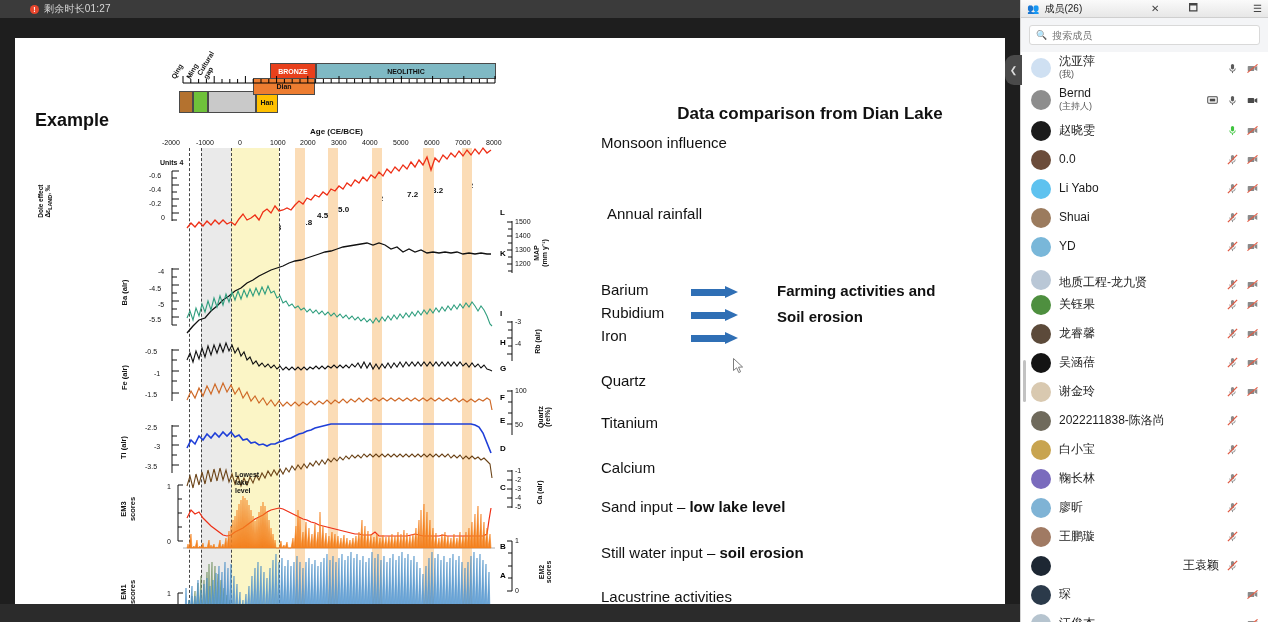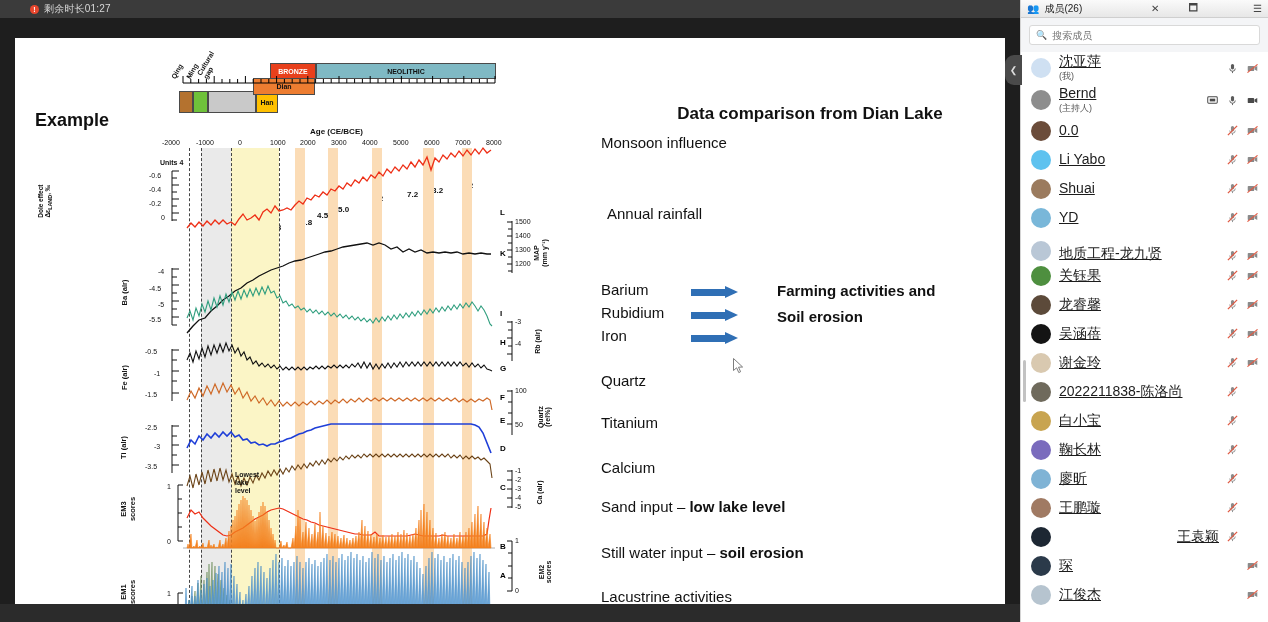--- a/index.html
+++ b/index.html
@@ -98,21 +98,21 @@
   #pp-search input{
     border:0; outline:0; font-size:10px; width:100%;
     font-family:"Liberation Sans", sans-serif; color:#333; background:transparent;
   }
   #pp-list{ position:absolute; top:52px; left:0; right:0; bottom:0; overflow:hidden; background:#fff; }
   .prow{
     height:29px; display:flex; align-items:center; padding:0 10px 0 10px; gap:8px;
     background:#fff;
   }
   .av{ width:20px;height:20px;border-radius:50%; flex:0 0 auto; }
-  .pname{ font-size:14px; color:#1c1c1c; line-height:1.15;text-decoration:underline; }
+  .pname{ font-size:12px; color:#1c1c1c; line-height:1.15; }
   .psub{ font-size:9px; color:#555; }
   .pgrow{ flex:1; min-width:0; }
   .picons{ display:flex; align-items:center; gap:9px; }
   .mic,.cam,.share{ width:11px; height:11px; position:relative; }
 
   #collapse{
     position:absolute; left:-16px; top:55px; width:17px; height:30px;
     background:#4a4a4a; border-radius:9px 0 0 9px;
     display:flex; align-items:center; justify-content:center;
     color:#ddd; font-size:9px;
@@ -550,20 +550,38 @@
             <path d="M3 6 a3 3 0 0 0 6 0" fill="none" stroke="#5a5a5a" stroke-width="1"></path>
             <line x1="6" y1="9" x2="6" y2="11" stroke="#5a5a5a" stroke-width="1"></line>
           </svg>
           <svg class="cam" viewBox="0 0 12 12">
             <rect x="0.8" y="3.2" width="7" height="5.6" rx="1" fill="#4a4a4a"></rect>
             <path d="M8.2 5 L11.2 3.4 L11.2 8.6 L8.2 7 Z" fill="#4a4a4a"></path>
           </svg>
         </div>
       </div>
       <div class="prow" style="height: 29px;">
+        <div class="av" style="background: rgb(27, 27, 27);"></div>
+        <div class="pgrow">
+          <div class="pname">赵晓雯</div>
+        </div>
+        <div class="picons">
+          <svg class="mic" viewBox="0 0 12 12">
+            <rect x="4.3" y="1" width="3.4" height="6" rx="1.7" fill="#3ec43e"></rect>
+            <path d="M3 6 a3 3 0 0 0 6 0" fill="none" stroke="#3ec43e" stroke-width="1"></path>
+            <line x1="6" y1="9" x2="6" y2="11" stroke="#3ec43e" stroke-width="1"></line>
+          </svg>
+          <svg class="cam" viewBox="0 0 12 12">
+            <rect x="0.8" y="3.2" width="7" height="5.6" rx="1" fill="#8a8a8a"></rect>
+            <path d="M8.2 5 L11.2 3.4 L11.2 8.6 L8.2 7 Z" fill="#8a8a8a"></path>
+            <line x1="0.5" y1="10.5" x2="11.5" y2="1.5" stroke="#e05a43" stroke-width="1.4"></line>
+          </svg>
+        </div>
+      </div>
+      <div class="prow" style="height: 29px;">
         <div class="av" style="background: rgb(107, 76, 58);"></div>
         <div class="pgrow">
           <div class="pname">0.0</div>
         </div>
         <div class="picons">
           <svg class="mic" viewBox="0 0 12 12">
             <rect x="4.3" y="1" width="3.4" height="6" rx="1.7" fill="#8a8a8a"></rect>
             <path d="M3 6 a3 3 0 0 0 6 0" fill="none" stroke="#8a8a8a" stroke-width="1"></path>
             <line x1="6" y1="9" x2="6" y2="11" stroke="#8a8a8a" stroke-width="1"></line>
             <line x1="1" y1="11" x2="11" y2="1" stroke="#e05a43" stroke-width="1.4"></line>

